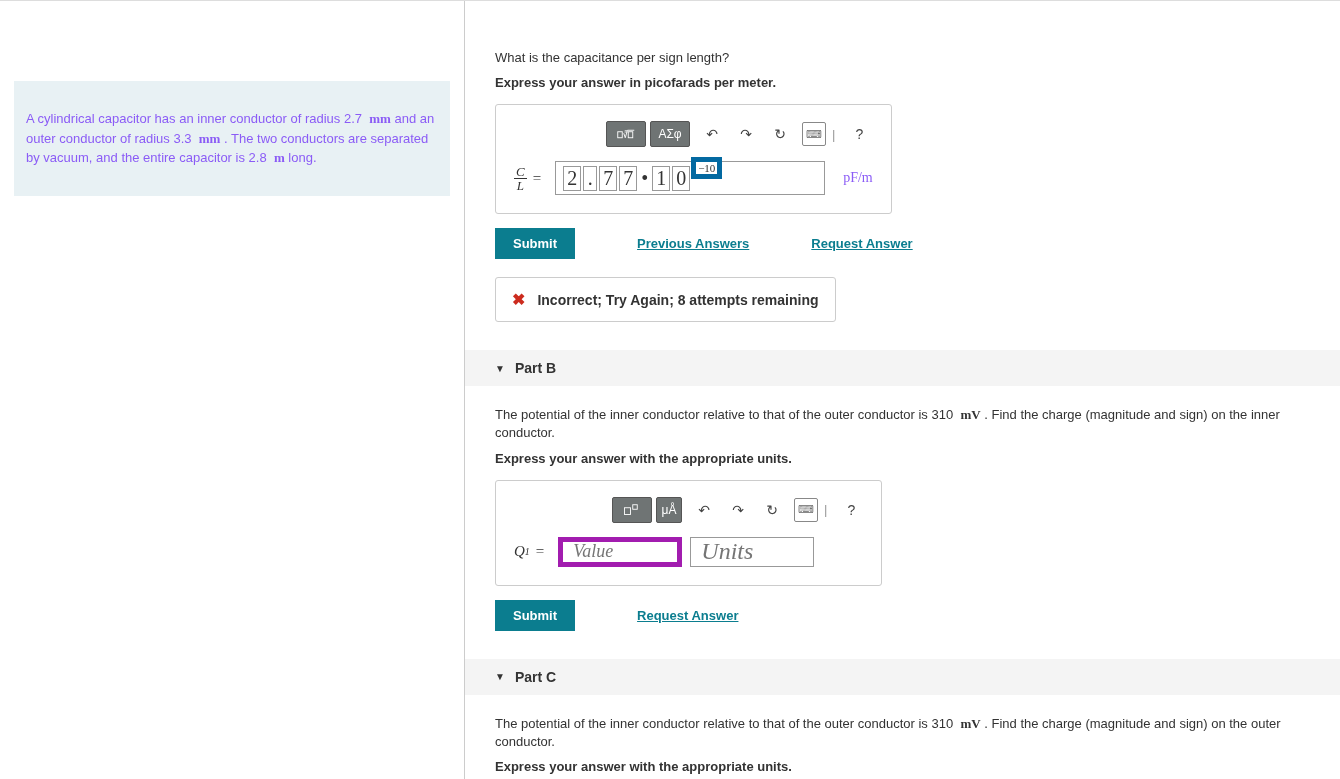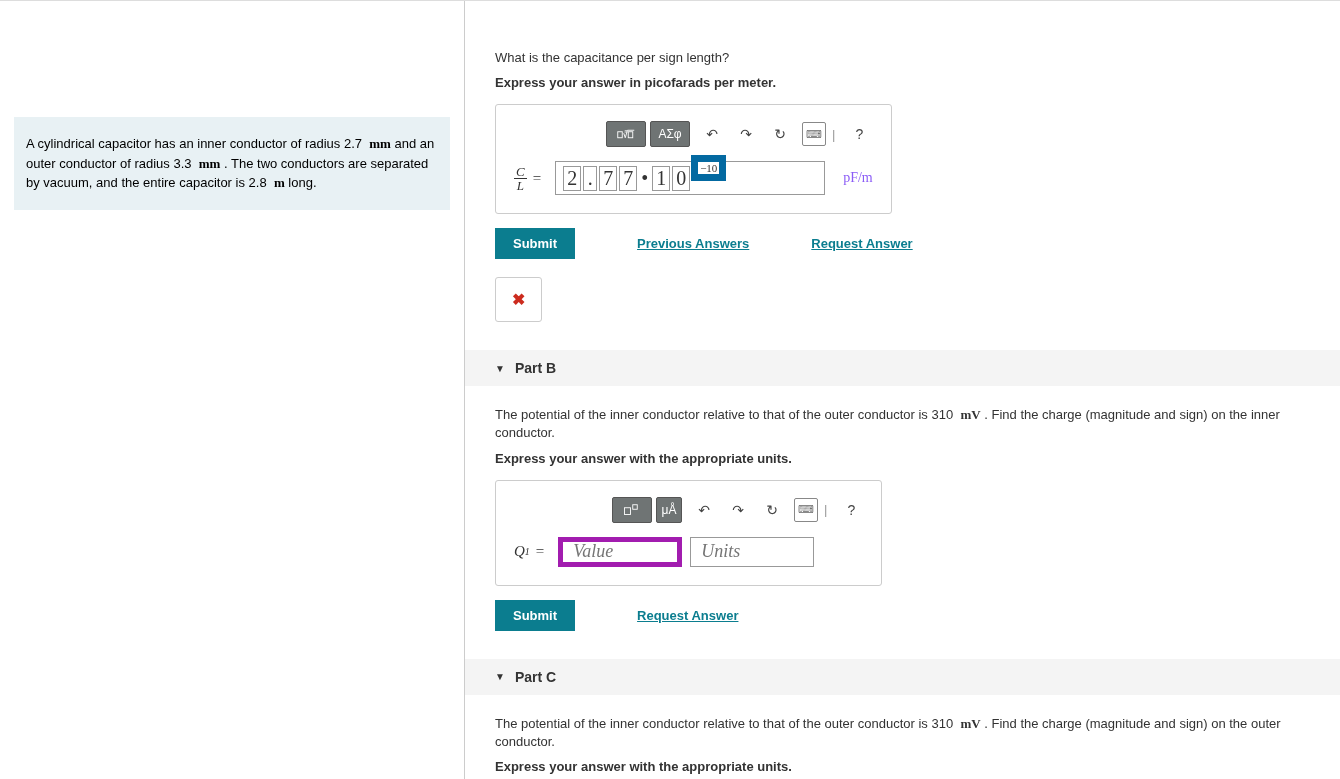--- a/index.html
+++ b/index.html
@@ -1,50 +1,50 @@
 <!DOCTYPE html>
 <html><head>
 <meta charset="utf-8">
 <style>
   * { box-sizing: border-box; margin: 0; padding: 0; }
   body { font-family: Arial, Helvetica, sans-serif; font-size: 13px; color: #333; background: #fff; }
   .container { display: flex; border-top: 1px solid #ddd; min-height: 779px; }
   .left-panel { width: 465px; padding: 18px 14px; border-right: 1px solid #ccc; }
-  .problem-box { background: #e8f1f4; padding: 17px 12px; color: #000000; line-height: 1.5; margin-top: 98px; }
+  .problem-box { background: #e8f1f4; padding: 28px 12px; color: #8b5cf6; line-height: 1.5; margin-top: 62px; }
   .problem-box b { font-family: Georgia, serif; font-weight: bold; }
   .right-panel { flex: 1; padding: 18px 0 0 0; }
   .section { padding: 0 30px 28px 30px; }
   .question-text { margin-bottom: 8px; line-height: 1.4; }
   .instruction { font-weight: bold; margin-bottom: 14px; }
   .answer-box { border: 1px solid #ccc; border-radius: 3px; padding: 16px 18px 18px 18px; display: inline-block; }
   .toolbar { display: flex; align-items: center; gap: 4px; margin-bottom: 14px; margin-left: 50px; padding-left: 42px; }
   .tool-btn { background: #6f7474; color: #fff; border: 1px solid #555; border-radius: 2px; width: 26px; height: 26px; display: inline-flex; align-items: center; justify-content: center; font-size: 12px; cursor: pointer; }
   .tool-btn.wide { width: 40px; }
   .tool-icon { color: #444; width: 24px; height: 24px; display: inline-flex; align-items: center; justify-content: center; cursor: pointer; font-size: 14px; margin-left: 6px; }
   .answer-row { display: flex; align-items: center; gap: 8px; }
   .lhs { font-family: Georgia, serif; font-size: 15px; display: flex; align-items: center; }
   .frac { display: inline-flex; flex-direction: column; align-items: center; font-style: italic; font-size: 13px; line-height: 1; }
   .frac .num { border-bottom: 1px solid #333; padding: 0 2px; }
   .frac .den { padding: 0 2px; }
   .eq { margin: 0 6px; }
   .input-math { border: 1px solid #999; padding: 4px 6px; height: 34px; min-width: 270px; display: flex; align-items: center; font-family: Georgia, serif; font-size: 20px; background: #fff; }
   .input-math .boxed { border: 1px solid #999; padding: 0 3px; margin: 0 1px; display: inline-block; min-width: 14px; text-align: center; }
-  .input-math .sup { font-size: 11px; position: relative; top: -10px; border: 7px solid #0369a1; padding: 0 2px; }
+  .input-math .sup { font-size: 11px; position: relative; top: -10px; border: 5px solid #0369a1; padding: 0 2px; }
   .unit-label { font-family: Georgia, serif; font-size: 14px; margin-left: 10px; color: #8b5cf6; }
   .action-row { margin-top: 14px; display: flex; align-items: center; gap: 30px; }
   .submit-btn { background: #0b7d8f; color: #fff; border: none; padding: 8px 18px; font-weight: bold; font-size: 13px; cursor: pointer; }
   .link { color: #0b7d8f; font-weight: bold; text-decoration: underline; cursor: pointer; font-size: 13px; padding-left: 32px; }
   .feedback { border: 1px solid #ccc; border-radius: 3px; padding: 12px 16px; margin-top: 18px; display: inline-flex; align-items: center; gap: 12px; }
   .feedback .x { color: #cc2b1e; font-weight: bold; font-size: 16px; }
   .feedback-text { font-weight: bold; font-size: 14px; }
   .part-header { background: #f4f4f4; padding: 10px 30px; display: flex; align-items: center; gap: 10px; }
   .part-header .caret { font-size: 10px; color: #333; }
   .part-header .label { font-weight: bold; font-size: 14px; }
   .val-input { border: 5px solid #a21caf; height: 30px; width: 124px; font-family: Georgia, serif; font-style: italic; font-size: 18px; color: #888; padding: 0 10px; background: #fff; }
-  .unit-input { border: 1px solid #999; height: 30px; width: 124px; font-family: Georgia, serif; font-style: italic; font-size: 18px; color: #888; padding: 0 10px; background: #fff; }
+  .unit-input { border: 1px solid #999; height: 30px; width: 124px; font-family: Georgia, serif; font-style: italic; font-size: 24px; color: #888; padding: 0 10px; background: #fff; }
   .sub { font-size: 10px; vertical-align: sub; }
   .serif { font-family: Liberation Serif, serif; }
   .kbd-icon { font-size: 11px; border: 1px solid #888; border-radius: 2px; padding: 0 3px; color: #666; }
   .divider-icon { color: #999; margin: 0 2px; }
   .tool-svg { width: 18px; height: 16px; }
 </style>
 </head>
 <body>
 
 <div class="container">
@@ -111,20 +111,21 @@
       </div>
 
       <div class="action-row">
         <button class="submit-btn">Submit</button>
         <span class="link">Previous Answers</span>
         <span class="link">Request Answer</span>
       </div>
 
       <div class="feedback">
         <span class="x">✖</span>
+        <span class="feedback-text">Incorrect; Try Again; 8 attempts remaining</span>
       </div>
     </div>
 
     <div class="part-header">
       <span class="caret">▼</span>
       <span class="label">Part B</span>
     </div>
     <div class="section" style="padding-top:20px;">
       <div class="question-text">
         <span>The potential of the inner conductor relative to that of the outer conductor is </span>

